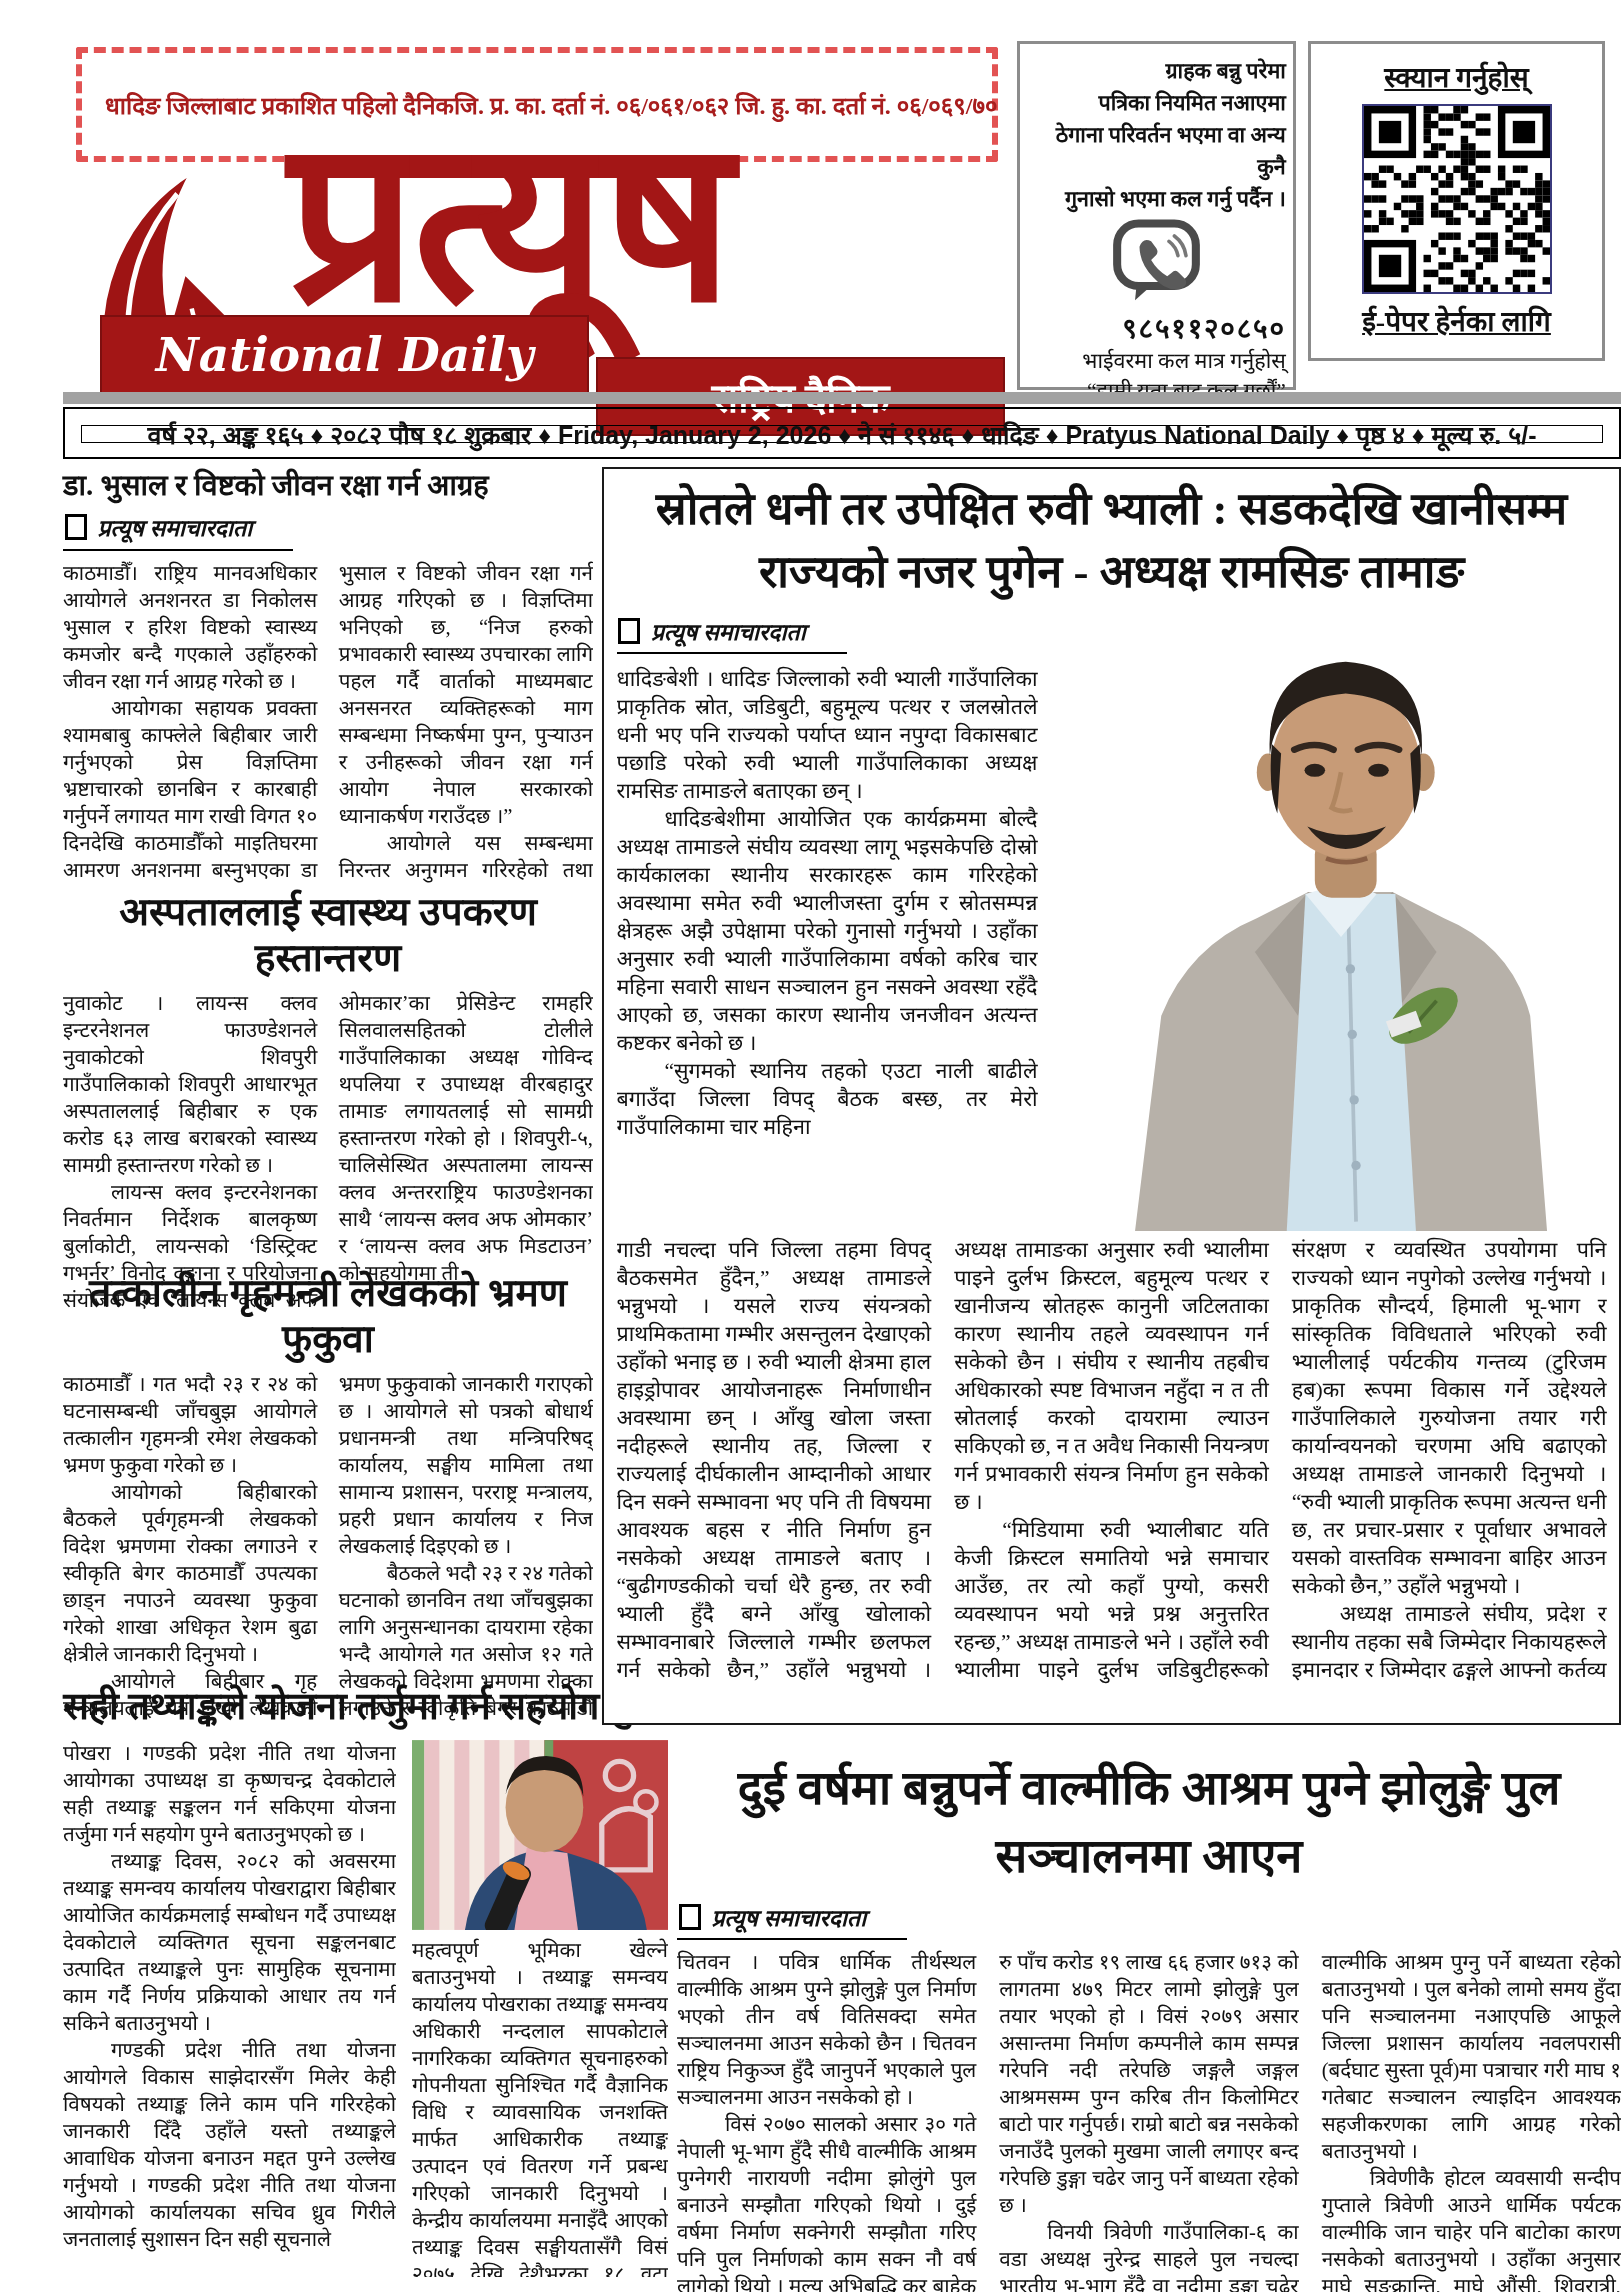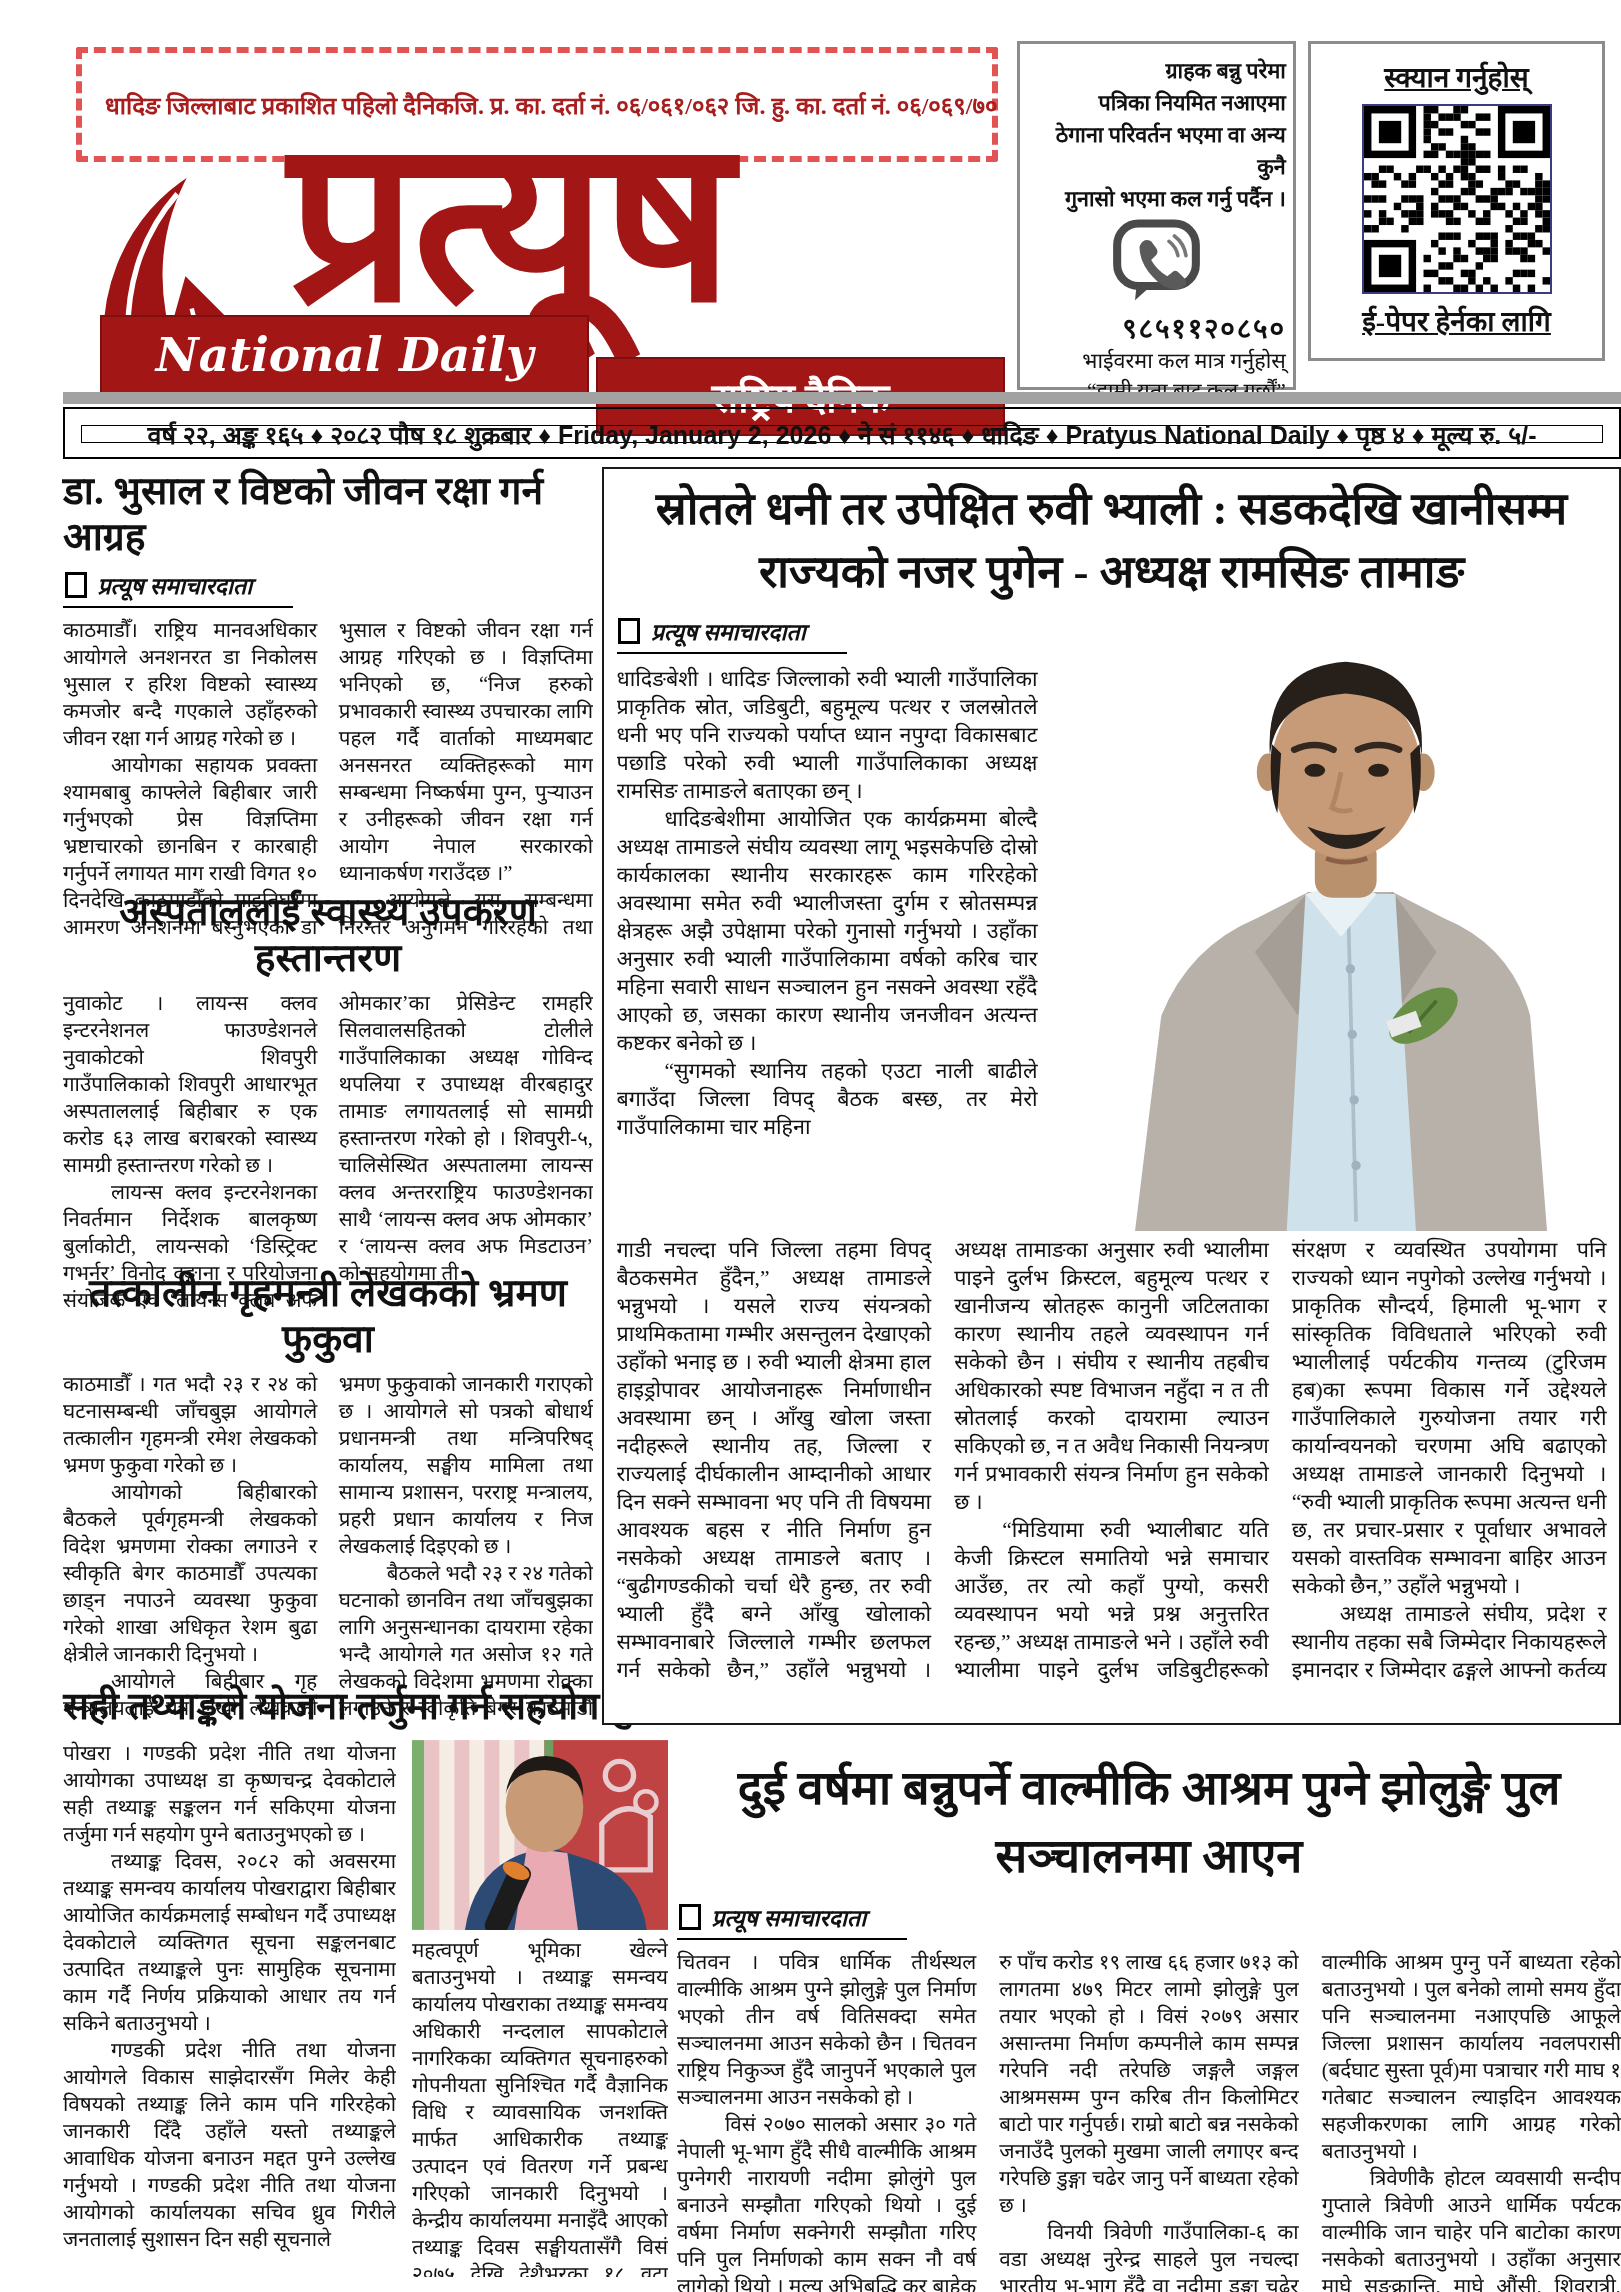--- a/index.html
+++ b/index.html
@@ -44,21 +44,21 @@
   .body{text-align:justify;overflow:hidden;}
   .body p{margin:0;text-indent:48px;}
   .body p:first-child{text-indent:0;}
   .cols2{column-count:2;column-gap:21.5px;column-fill:auto;}
   .cols3{column-count:3;column-gap:23px;column-fill:auto;}
   .bsmall{font-size:20.6px;line-height:27px;}
   .bmed{font-size:21.5px;line-height:28px;}
 
   
   #a1{left:63px;top:468px;width:530px;}
-  #a1 .headline{font-size:39px;}
+  #a1 .headline{font-size:29px;}
   #a1 .body{height:346px;margin-top:9px;}
   #a2{left:63px;top:889px;width:530px;text-align:center;}
   #a2 .headline{font-size:39px;}
   #a2 .body{height:328px;margin-top:9px;text-align:justify;}
   #a3{left:63px;top:1270px;width:530px;text-align:center;}
   #a3 .headline{font-size:39px;}
   #a3 .body{height:356px;margin-top:9px;text-align:justify;}
   #a4{left:63px;top:1684px;width:605px;}
   #a4 .headline{font-size:38px;text-align:center;}
   #a4-cols{display:flex;gap:16px;margin-top:10.7px;}

